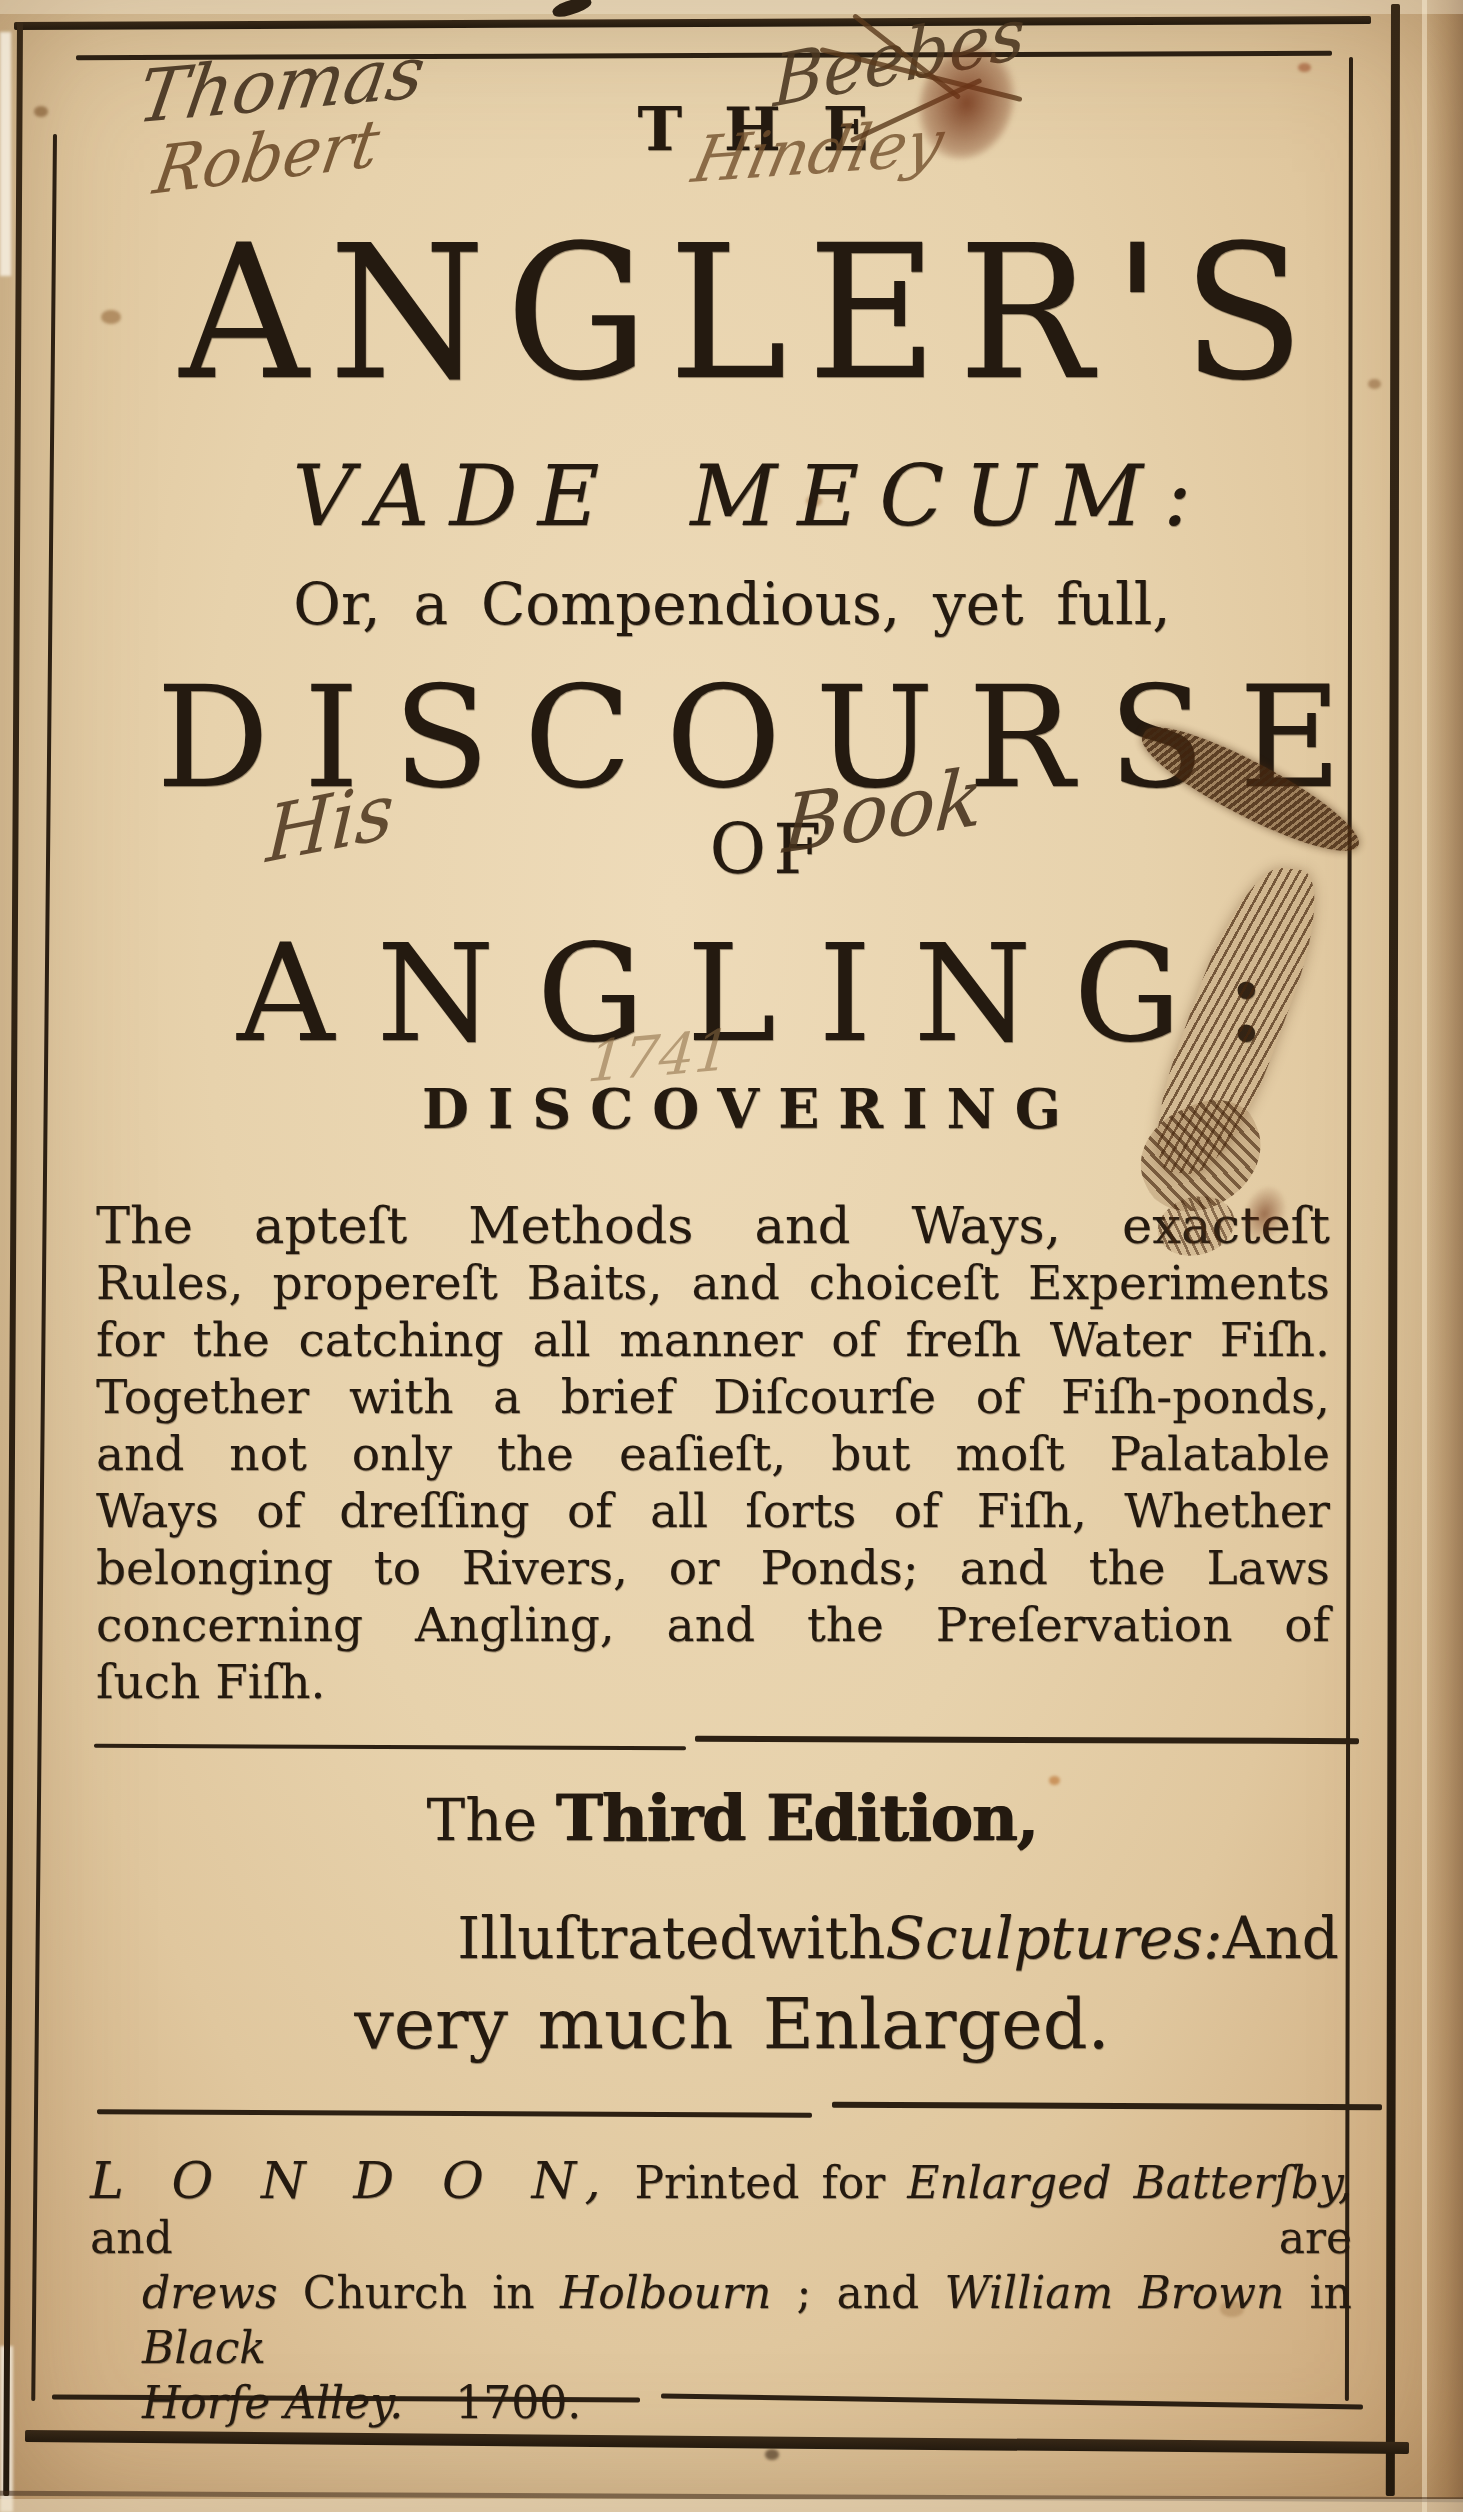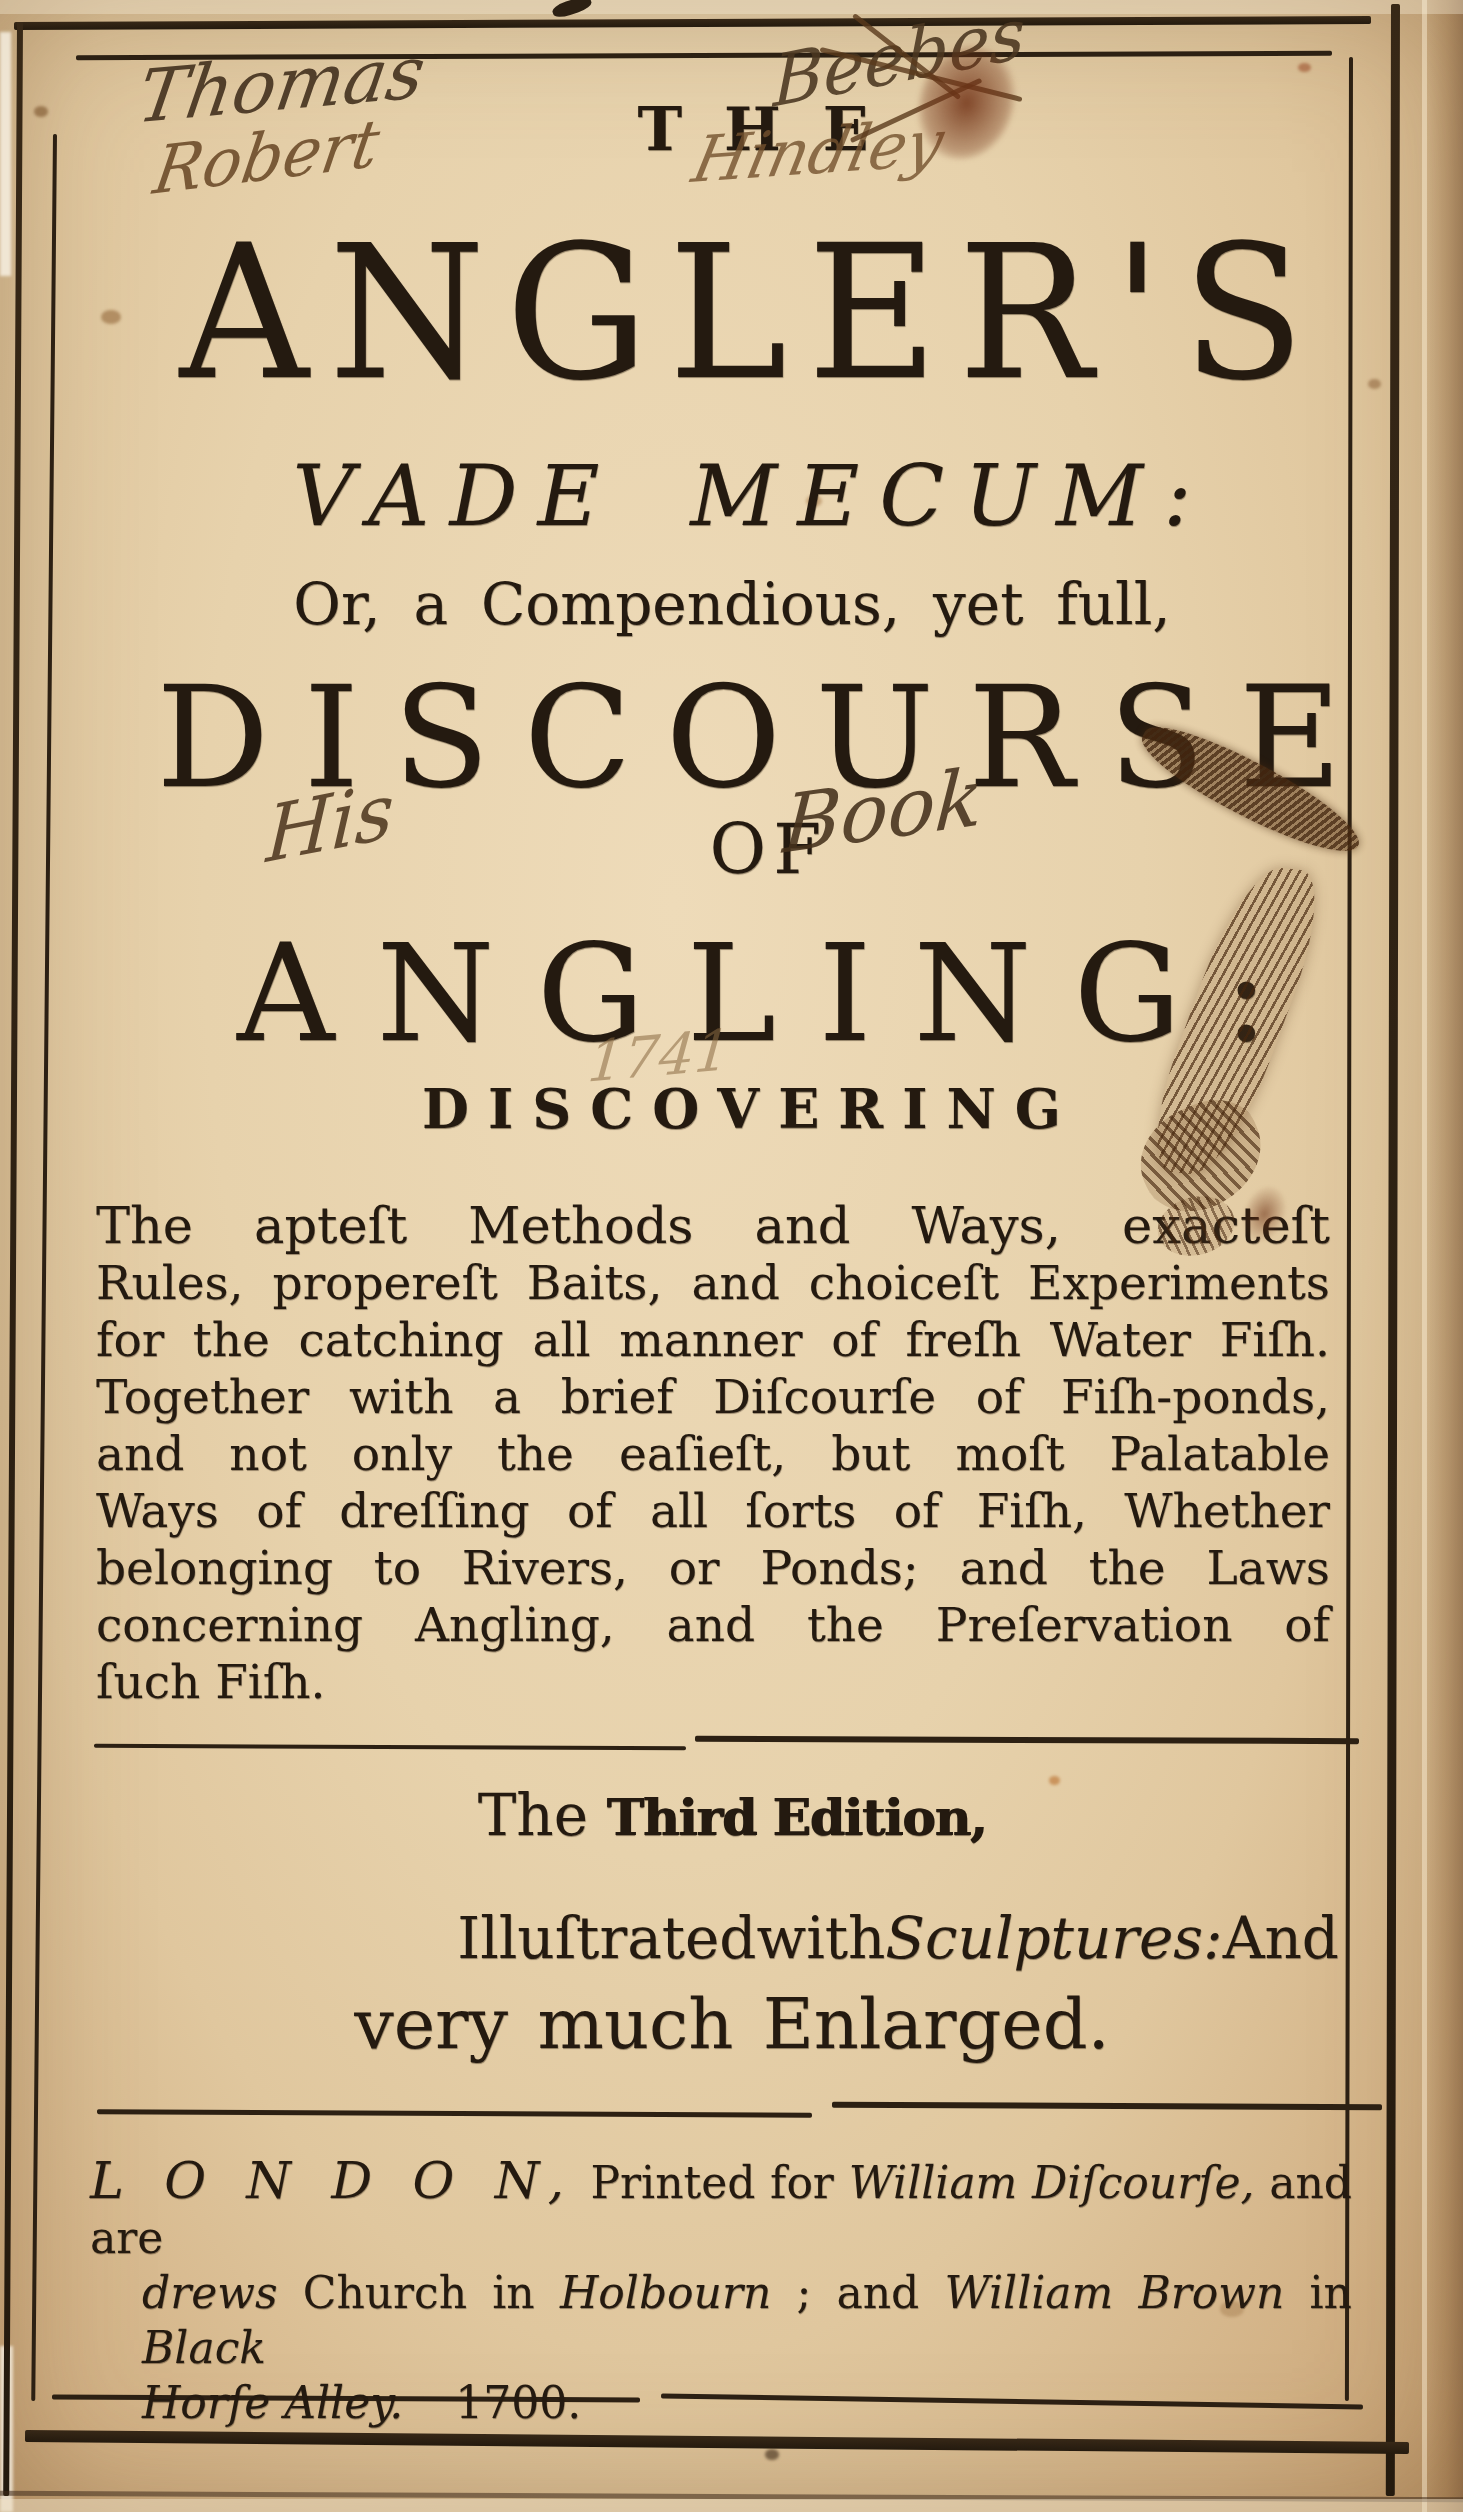--- a/index.html
+++ b/index.html
@@ -48,21 +48,21 @@
   .t-disc{top:655px;font-size:141px;letter-spacing:34px;padding-left:34px;}
   .t-of{top:809px;font-size:69px;letter-spacing:7.2px;padding-left:37px;}
   .t-angl{top:915px;font-size:135px;letter-spacing:42px;padding-left:42px;}
   .t-dcov{top:1077px;font-size:54px;letter-spacing:19px;padding-left:19px;font-weight:bold;}
   .summary{position:absolute;left:96px;top:1197px;width:1234px;font-size:47px;
       line-height:57px;text-shadow:0.5px 0.5px 0.7px rgba(40,26,12,.4);}
   .summary .ln{text-align:justify;text-align-last:justify;}
   .summary .ln.first{font-size:51px;}
   .summary .ln.last{text-align-last:left;}
   .edition{top:1781px;font-size:58px;}
-  .blackletter{font-weight:bold;font-size:50px;letter-spacing:-0.9px;
+  .blackletter{font-weight:bold;font-size:63px;letter-spacing:-0.9px;
       text-shadow:1.4px 0 currentColor,0.5px 0.6px 0.9px rgba(40,26,12,.5);}
   .illustrated{position:absolute;left:101px;top:1904px;width:1238px;display:flex;
       justify-content:flex-end;font-size:58px;text-shadow:0.5px 0.6px 0.8px rgba(40,26,12,.45);}
   .t-enlarged{top:1983px;font-size:70px;word-spacing:7.2px;}
   .imprint{position:absolute;left:90px;top:2153px;width:1262px;font-size:44px;line-height:55px;
       text-shadow:0.5px 0.5px 0.7px rgba(40,26,12,.42);}
   .imprint .iln{text-align:justify;text-align-last:justify;white-space:normal;}
   .imprint .iln.cont{padding-left:52px;}
   .imprint .iln.last{text-align-last:left;}
   .imprint .caps-spaced{font-size:51px;letter-spacing:11.7px;font-style:italic;}
@@ -180,21 +180,21 @@
     <span>with</span>
     <span class="it">Sculptures:</span>
     <span>And</span>
   </div>
   <div class="pr t-enlarged">very much Enlarged.</div>
 
   <div class="imprint">
     <div class="iln">
       <span class="caps-spaced">L O N D O N,</span>
       <span>Printed for</span>
-      <span class="it">William Diſcourſe,</span>
+      <span class="it">Enlarged Batterſby,</span>
       <span>and are</span>
     </div>
     <div class="iln cont">
       <span class="it">drews</span>
       <span>Church in</span>
       <span class="it">Holbourn</span>
       <span>; and</span>
       <span class="it">William Brown</span>
       <span>in</span>
       <span class="it">Black</span>

